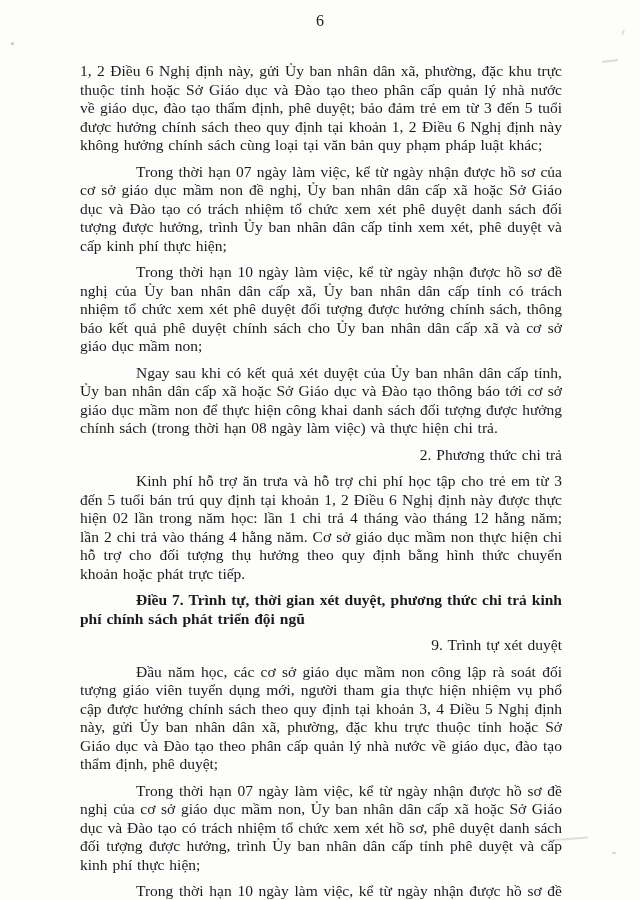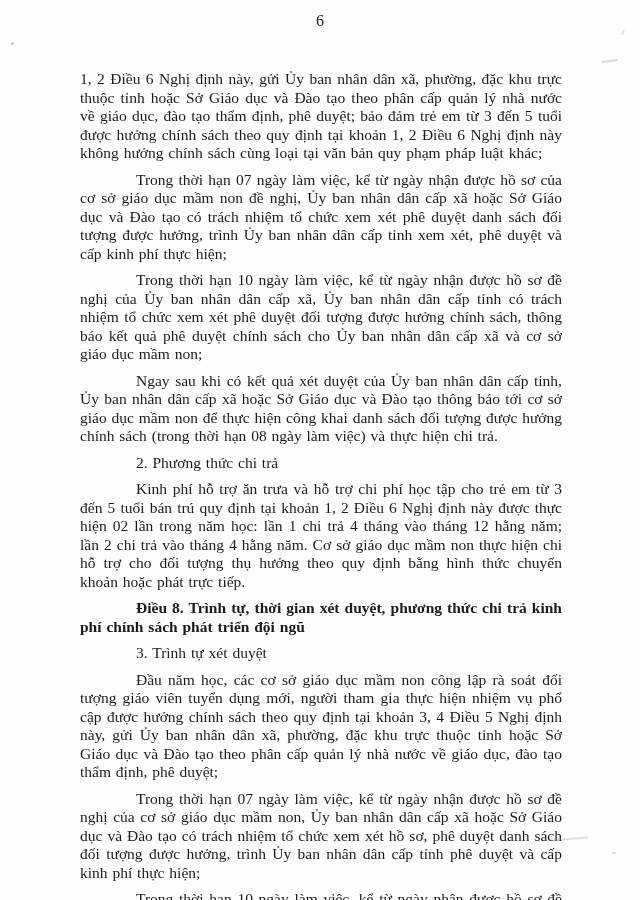--- a/index.html
+++ b/index.html
@@ -27,33 +27,33 @@
   }
   .content {
     position: absolute;
     top: 62px;
     left: 80px;
     width: 482px;
     font-size: 15.5px;
     line-height: 18.5px;
   }
   p.para {
-    margin: 8px 0 8px 0;
+    margin: 0 0 8px 0;
     text-align: justify;
     text-indent: 56px;
     word-spacing: 1px;
   }
   p.no-indent {
     text-indent: 0;
   }
   p.heading {
     font-weight: bold;
   }
   p.sub-item {
-    text-align: left;
+    text-align: right;
   }
   .artifact {
     position: absolute;
     background: #9a9a9a;
     opacity: 0.55;
   }
   .artifact.dot-left    { left: 11px;  top: 42px;  width: 3px;  height: 3px; border-radius: 50%; }
   .artifact.dash-tr     { left: 602px; top: 60px;  width: 16px; height: 2px; transform: rotate(-8deg); opacity: 0.35; }
   .artifact.tick-tr     { left: 622px; top: 30px;  width: 2px;  height: 5px; transform: rotate(20deg); opacity: 0.3; }
   .artifact.smudge-br   { left: 548px; top: 838px; width: 40px; height: 2px; transform: rotate(-4deg); opacity: 0.3; }
@@ -73,23 +73,23 @@
     <p class="para">Trong thời hạn 07 ngày làm việc, kể từ ngày nhận được hồ sơ của cơ sở giáo dục mầm non đề nghị, Ủy ban nhân dân cấp xã hoặc Sở Giáo dục và Đào tạo có trách nhiệm tổ chức xem xét phê duyệt danh sách đối tượng được hưởng, trình Ủy ban nhân dân cấp tỉnh xem xét, phê duyệt và cấp kinh phí thực hiện;</p>
 
     <p class="para">Trong thời hạn 10 ngày làm việc, kể từ ngày nhận được hồ sơ đề nghị của Ủy ban nhân dân cấp xã, Ủy ban nhân dân cấp tỉnh có trách nhiệm tổ chức xem xét phê duyệt đối tượng được hưởng chính sách, thông báo kết quả phê duyệt chính sách cho Ủy ban nhân dân cấp xã và cơ sở giáo dục mầm non;</p>
 
     <p class="para">Ngay sau khi có kết quả xét duyệt của Ủy ban nhân dân cấp tỉnh, Ủy ban nhân dân cấp xã hoặc Sở Giáo dục và Đào tạo thông báo tới cơ sở giáo dục mầm non để thực hiện công khai danh sách đối tượng được hưởng chính sách (trong thời hạn 08 ngày làm việc) và thực hiện chi trả.</p>
 
     <p class="para sub-item">2. Phương thức chi trả</p>
 
     <p class="para">Kinh phí hỗ trợ ăn trưa và hỗ trợ chi phí học tập cho trẻ em từ 3 đến 5 tuổi bán trú quy định tại khoản 1, 2 Điều 6 Nghị định này được thực hiện 02 lần trong năm học: lần 1 chi trả 4 tháng vào tháng 12 hằng năm; lần 2 chi trả vào tháng 4 hằng năm. Cơ sở giáo dục mầm non thực hiện chi hỗ trợ cho đối tượng thụ hưởng theo quy định bằng hình thức chuyển khoản hoặc phát trực tiếp.</p>
 
-    <p class="para heading">Điều 8. Trình tự, thời gian xét duyệt, phương thức chi trả kinh phí chính sách phát triển đội ngũ</p>
+    <p class="para heading">Điều 7. Trình tự, thời gian xét duyệt, phương thức chi trả kinh phí chính sách phát triển đội ngũ</p>
 
-    <p class="para sub-item">3. Trình tự xét duyệt</p>
+    <p class="para sub-item">9. Trình tự xét duyệt</p>
 
     <p class="para">Đầu năm học, các cơ sở giáo dục mầm non công lập rà soát đối tượng giáo viên tuyển dụng mới, người tham gia thực hiện nhiệm vụ phổ cập được hưởng chính sách theo quy định tại khoản 3, 4 Điều 5 Nghị định này, gửi Ủy ban nhân dân xã, phường, đặc khu trực thuộc tỉnh hoặc Sở Giáo dục và Đào tạo theo phân cấp quản lý nhà nước về giáo dục, đào tạo thẩm định, phê duyệt;</p>
 
     <p class="para">Trong thời hạn 07 ngày làm việc, kể từ ngày nhận được hồ sơ đề nghị của cơ sở giáo dục mầm non, Ủy ban nhân dân cấp xã hoặc Sở Giáo dục và Đào tạo có trách nhiệm tổ chức xem xét hồ sơ, phê duyệt danh sách đối tượng được hưởng, trình Ủy ban nhân dân cấp tỉnh phê duyệt và cấp kinh phí thực hiện;</p>
 
     <p class="para">Trong thời hạn 10 ngày làm việc, kể từ ngày nhận được hồ sơ đề nghị của Ủy ban nhân dân cấp xã, Ủy ban nhân dân cấp tỉnh ban hành Quyết định phê duyệt danh sách giáo viên được hưởng chính sách, thông báo kết quả phê duyệt</p>
 
   </div>
 
   <div class="artifact dot-left"></div>

